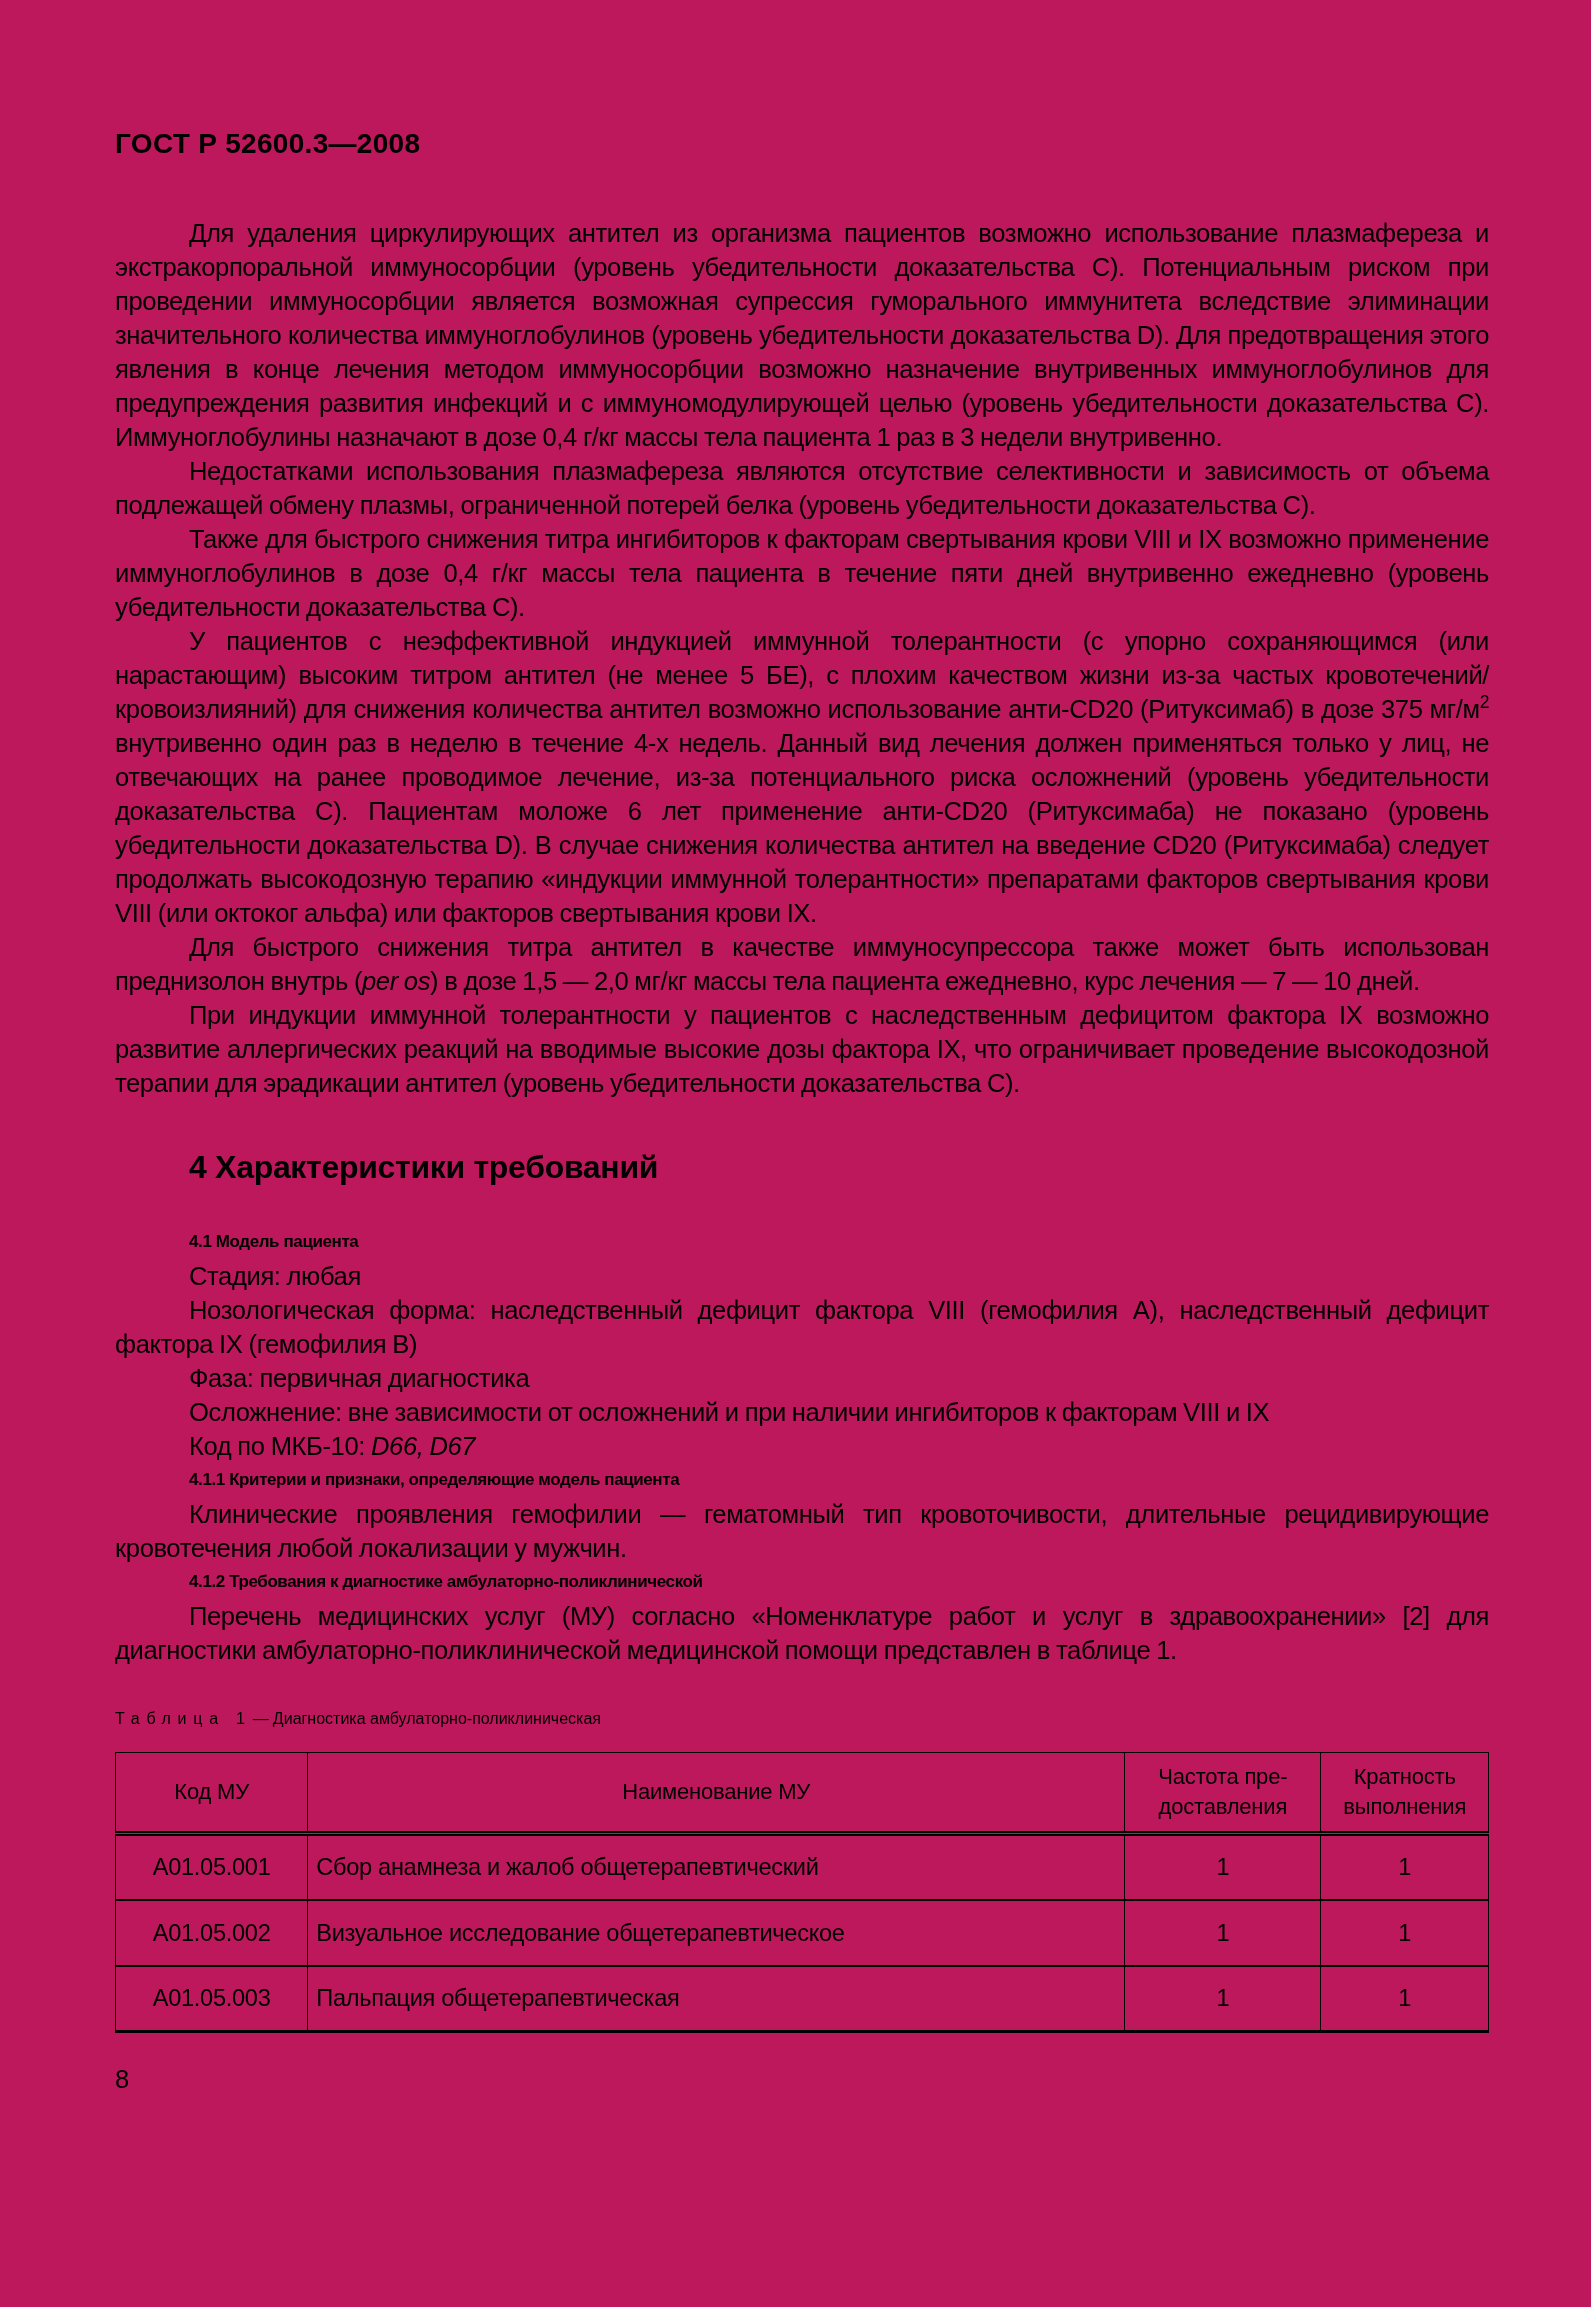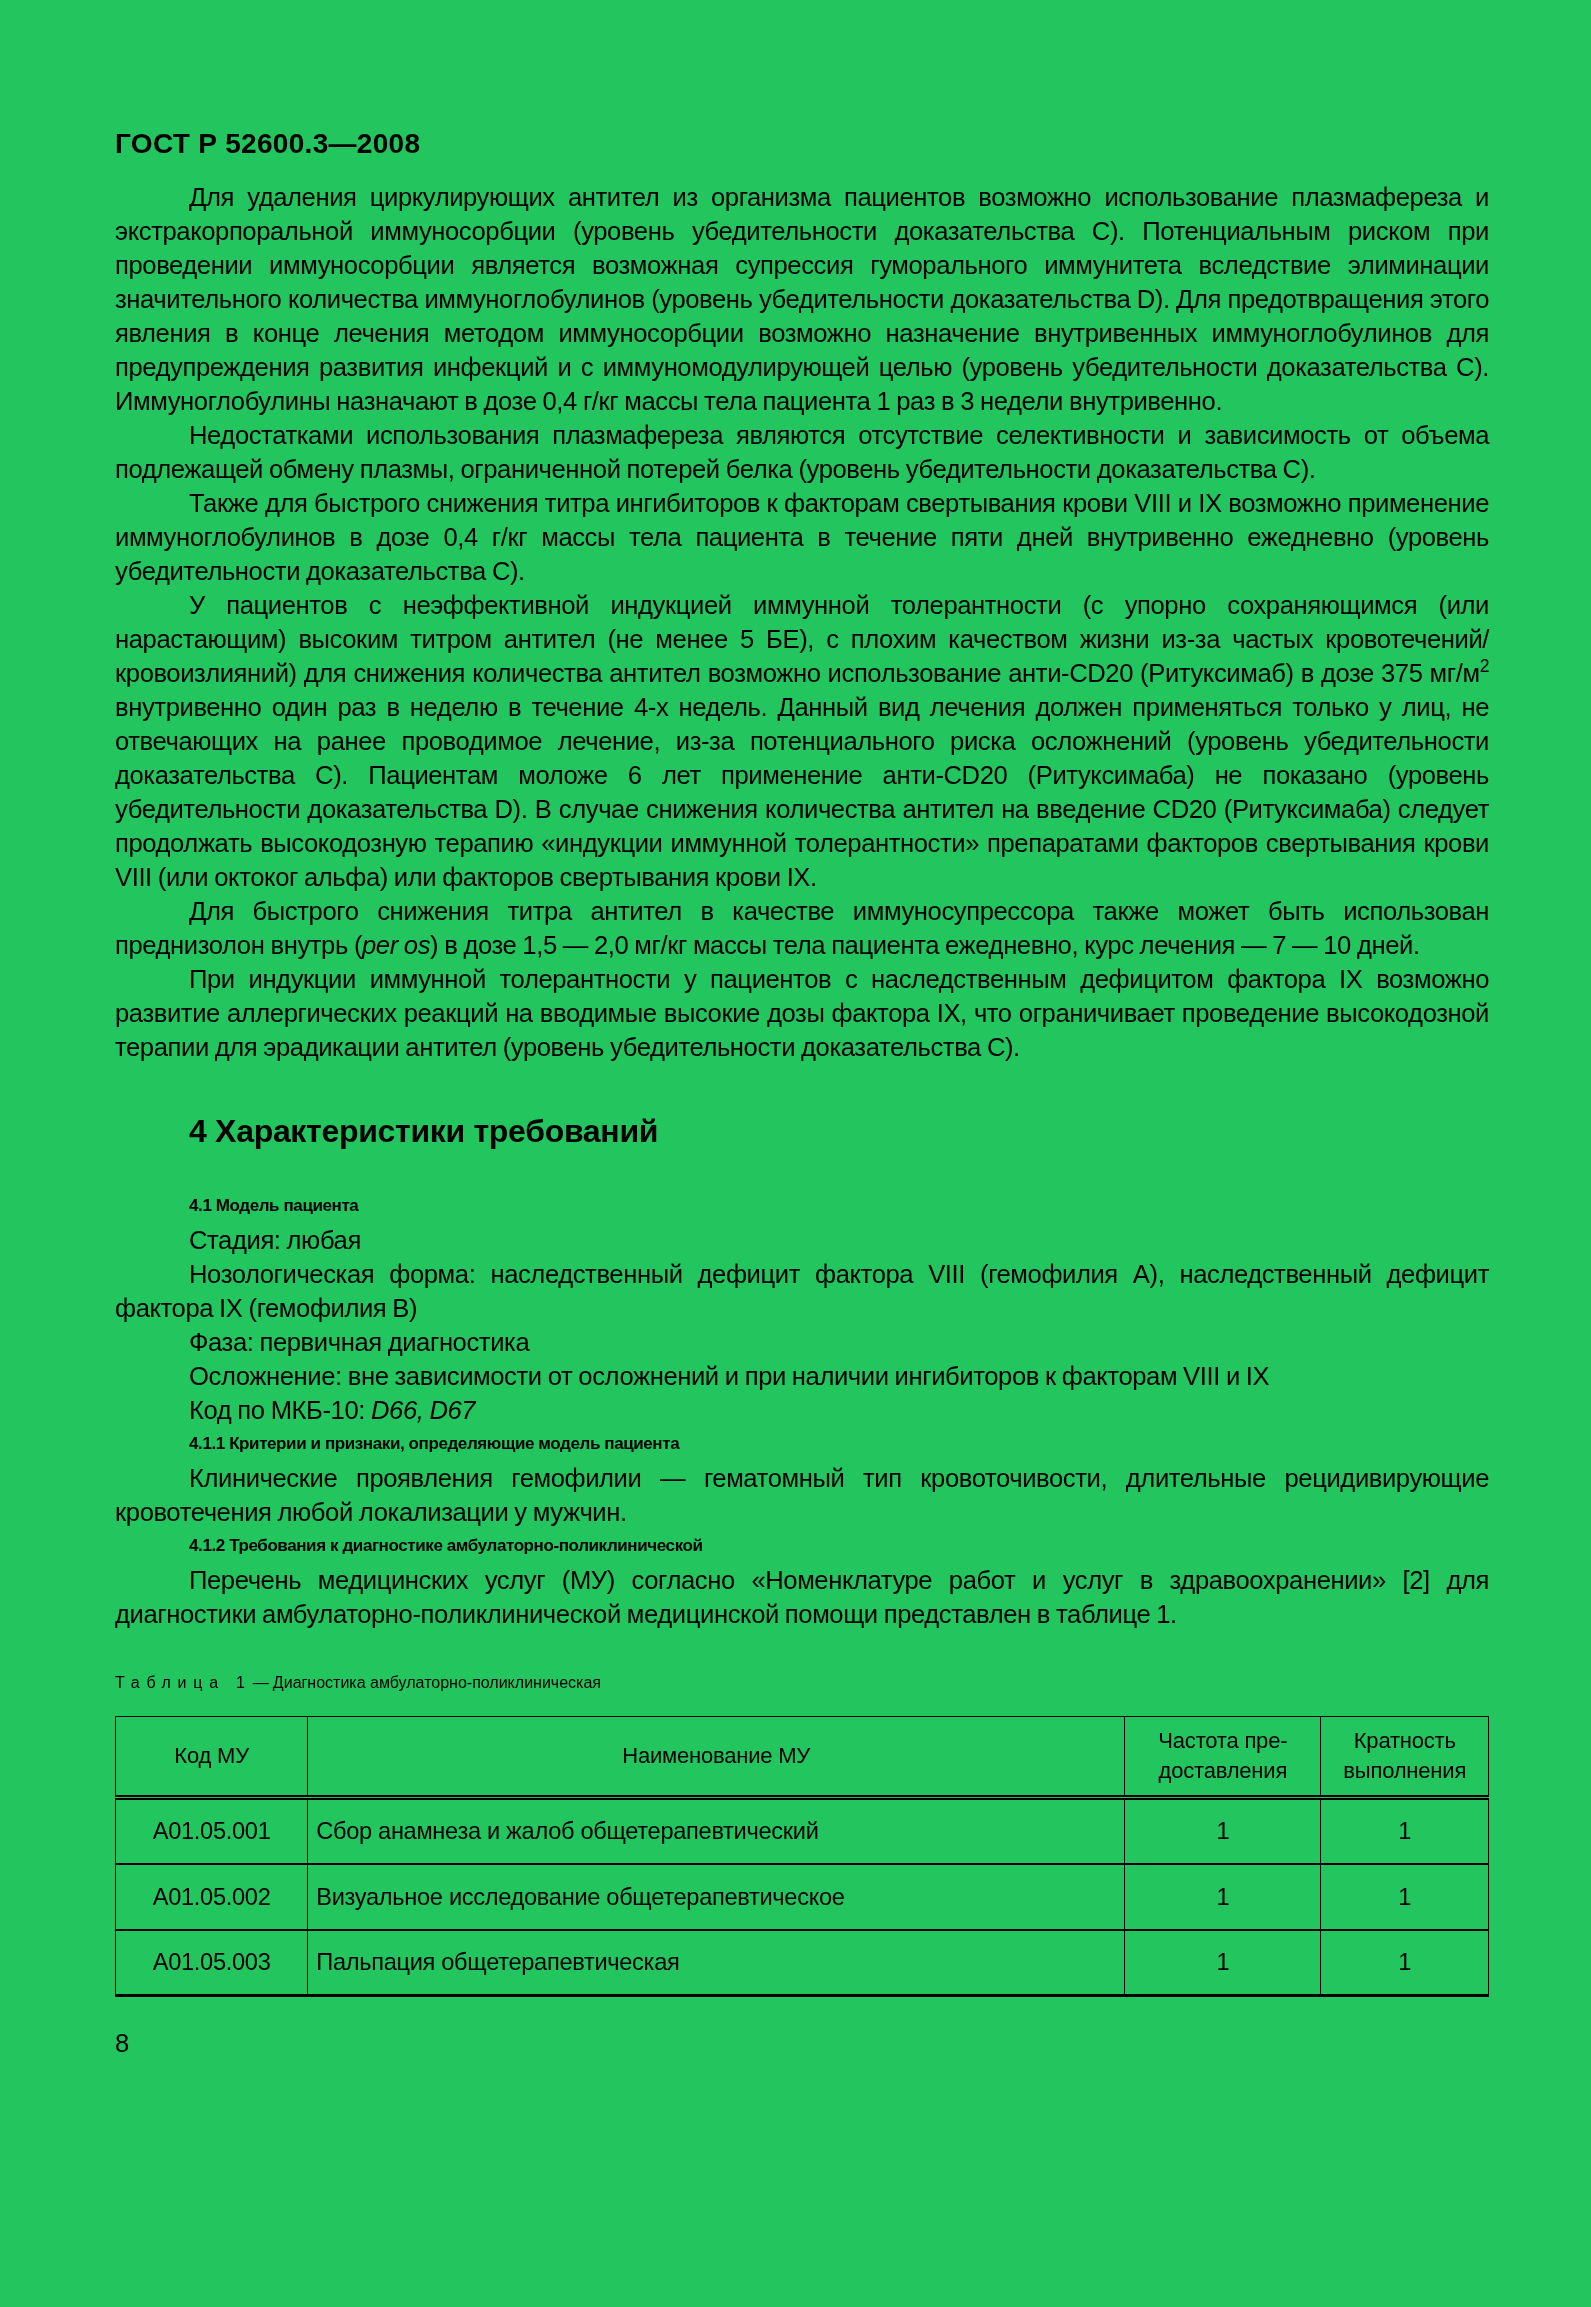--- a/index.html
+++ b/index.html
@@ -1,38 +1,38 @@
 <!DOCTYPE html>
 <html lang="ru" style="font-size:10.8px"><head>
 <meta charset="utf-8">
 <style>
   * { box-sizing: border-box; }
   html, body { margin: 0; padding: 0; background: #ffffff; }
   .page {
     position: relative;
     width: 1592px;
     height: 2307px;
-    background: #22c55e;
+    background: #be185d;
     color: #000000;
     font-family: "Liberation Sans", sans-serif;
     overflow: hidden;
   }
   .content {
     position: absolute;
     left: 115px;
     top: 128px;
     width: 1374px;
   }
   .doc-code {
     font-weight: bold;
     font-size: 28px;
     line-height: 32px;
     letter-spacing: 0.3px;
   }
-  .intro { margin-top: 20px; }
+  .intro { margin-top: 56px; }
   .body-par {
     margin: 0;
     font-size: 25.6px;
     line-height: 34px;
     text-align: justify;
     text-indent: 74px;
     letter-spacing: -0.4px;
     word-spacing: -0.7px;
   }
   .sec-heading {

